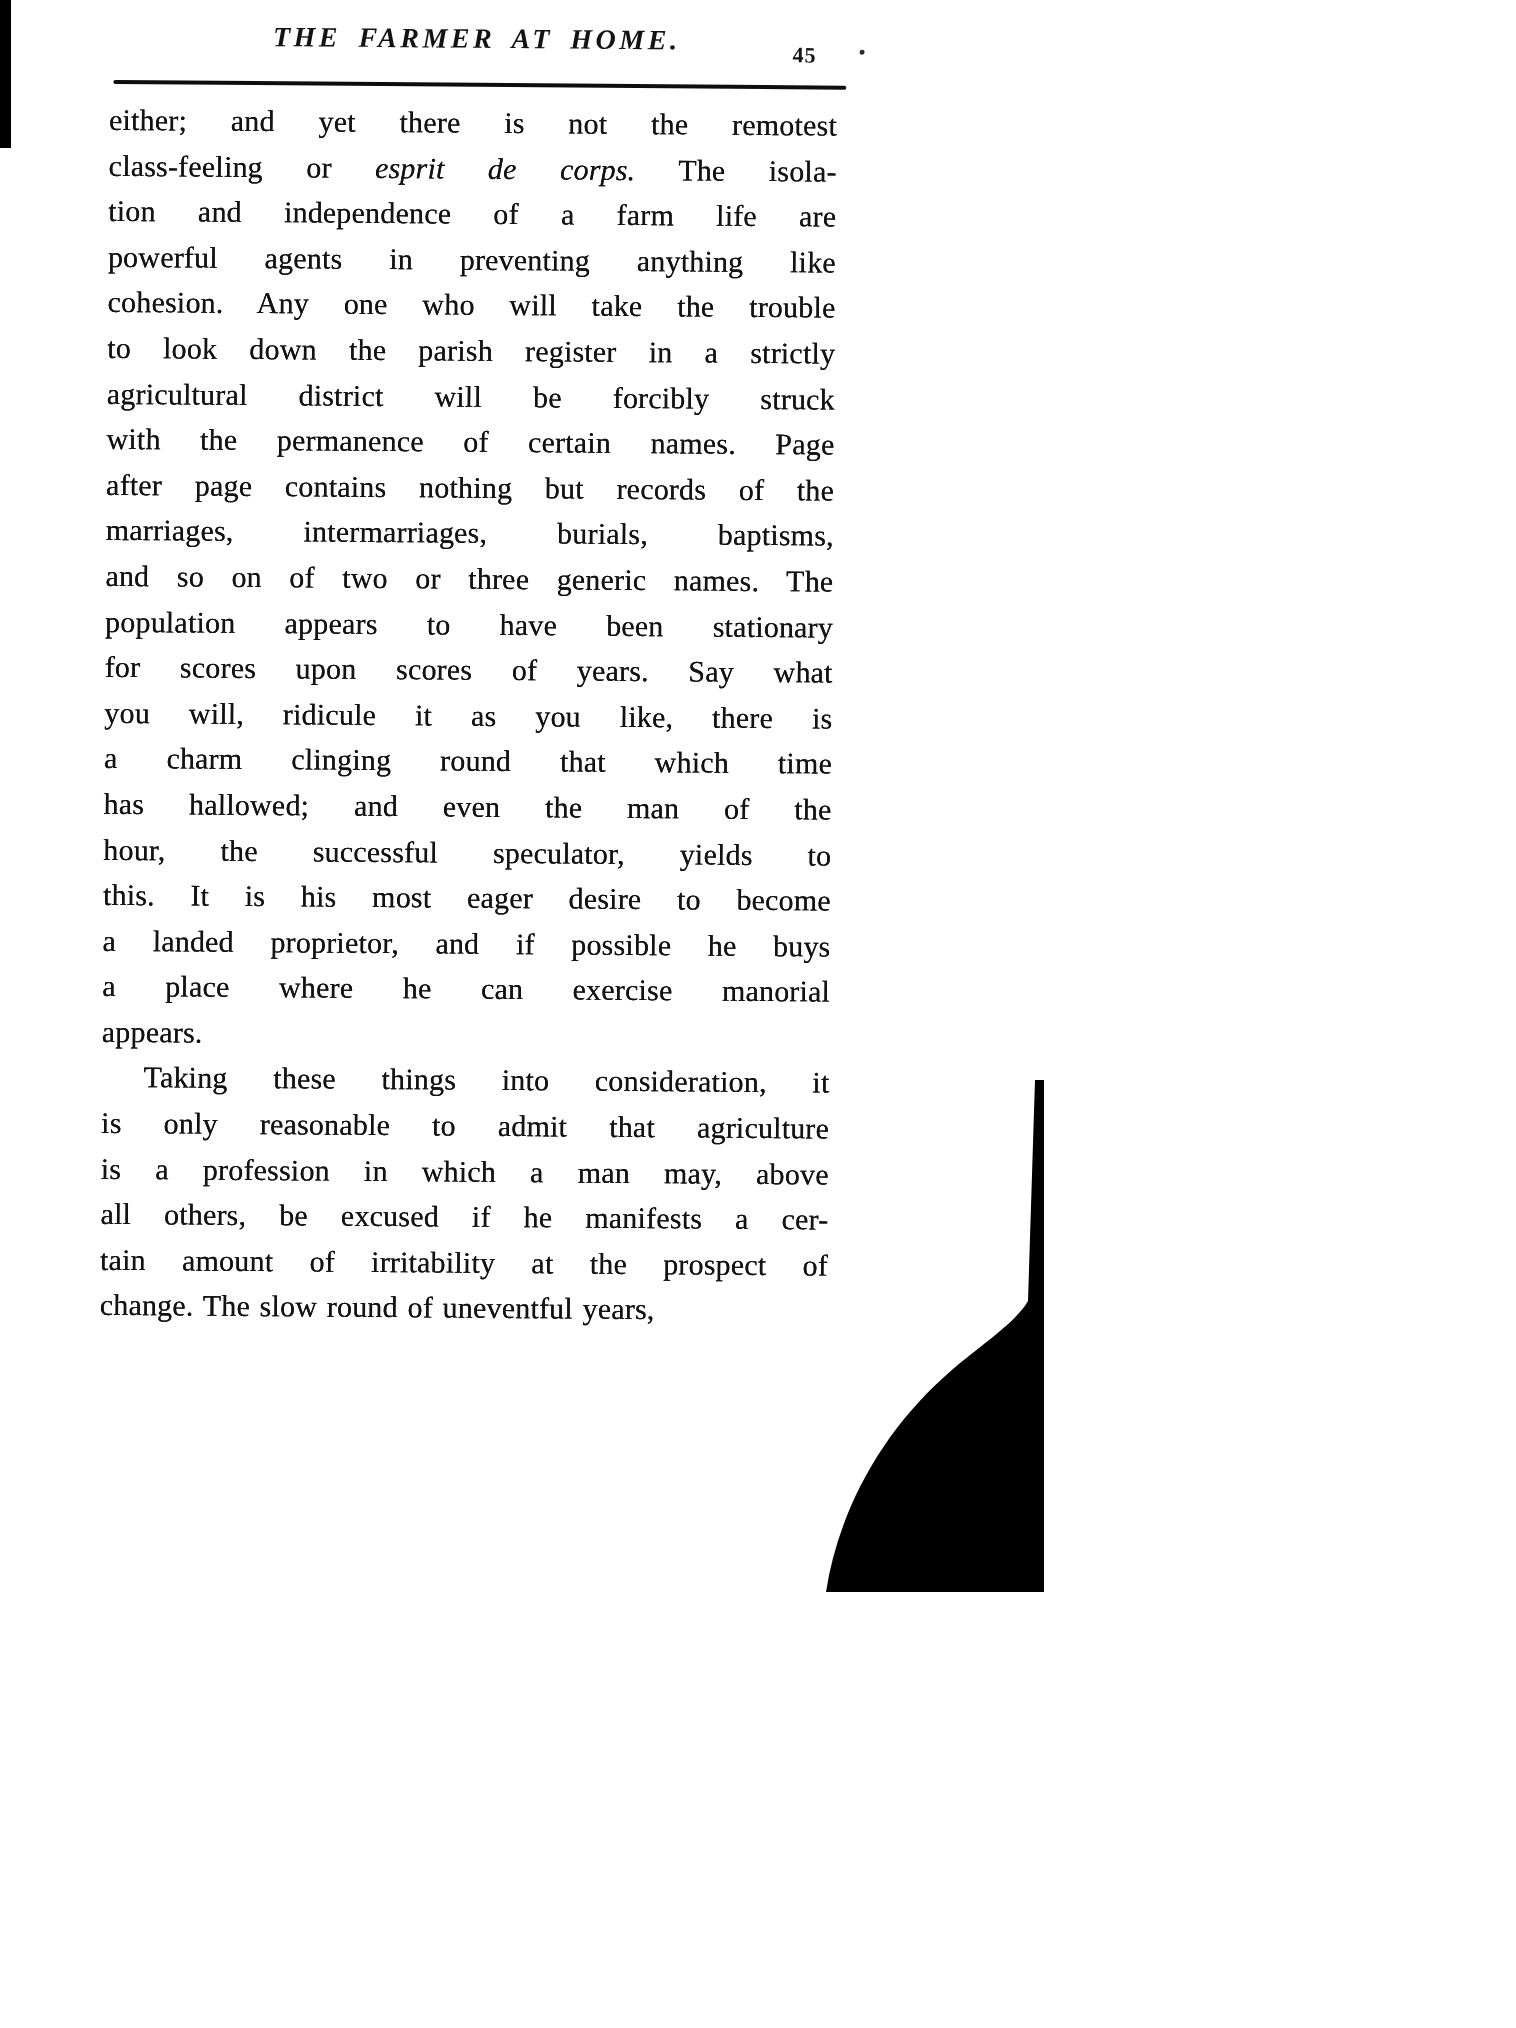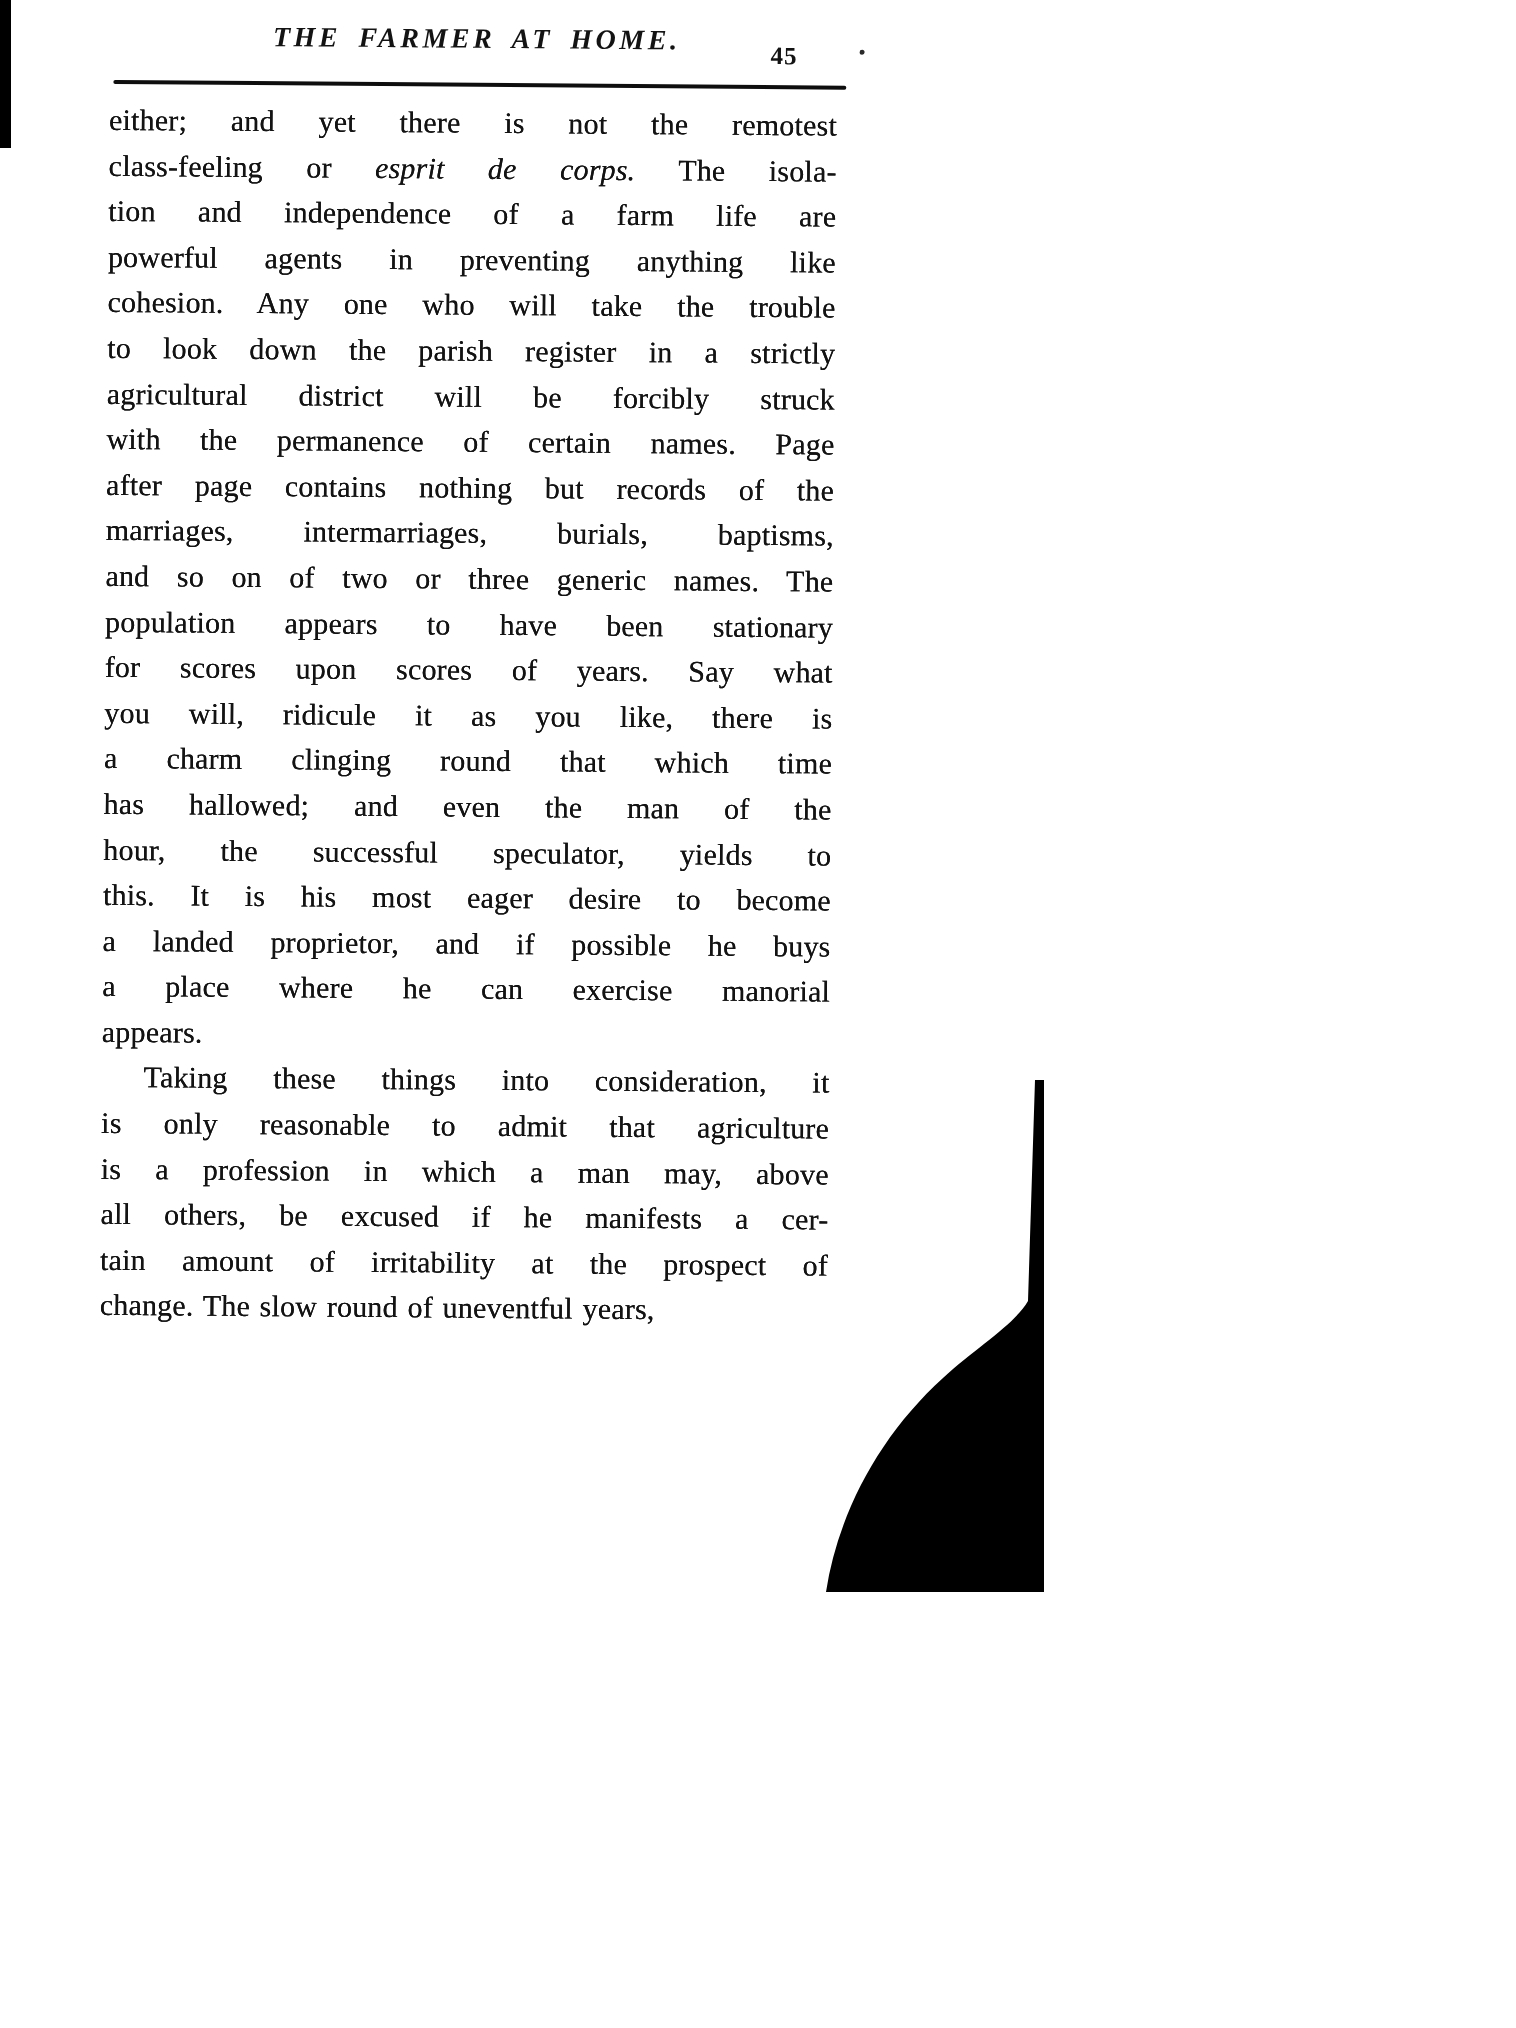--- a/index.html
+++ b/index.html
@@ -30,22 +30,22 @@
     left: 112px; top: 20px; width: 730px;
     text-align: center;
     font-style: italic;
     font-weight: bold;
     font-size: 28px;
     letter-spacing: 3.5px;
     word-spacing: 7px;
   }
   .page-number {
     position: absolute;
-    left: 771px; top: 37px;
-    font-size: 25px;
+    left: 793px; top: 37px;
+    font-size: 22px;
     font-weight: bold;
     letter-spacing: 1px;
   }
   .speck {
     position: absolute;
     left: 860px; top: 44px;
     width: 5px; height: 5px;
     background: #2a2a2a;
     border-radius: 50%;
   }

